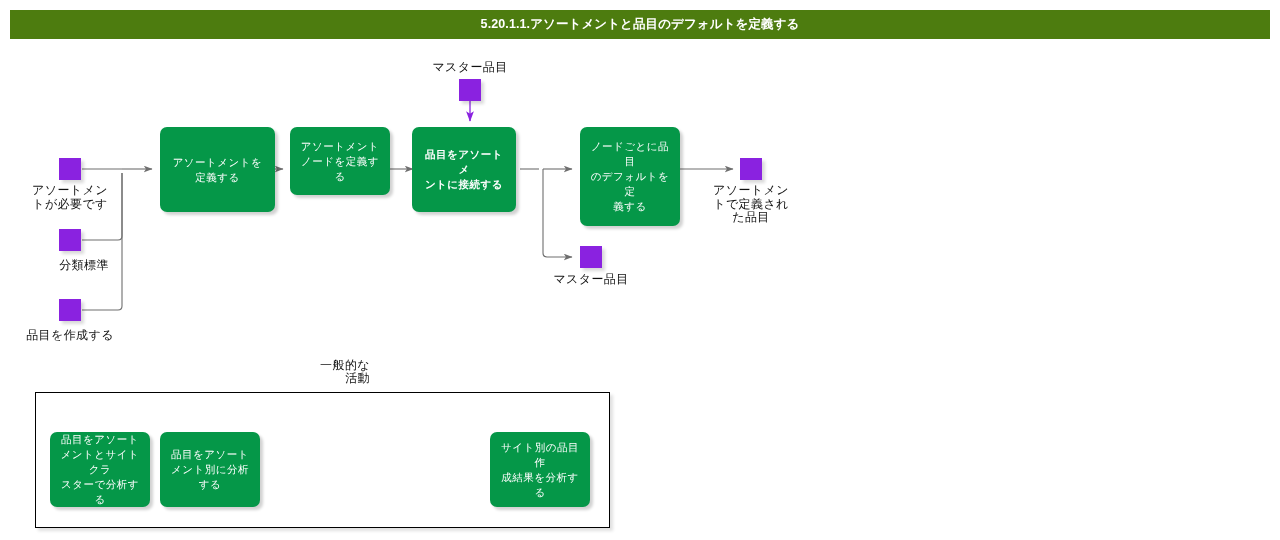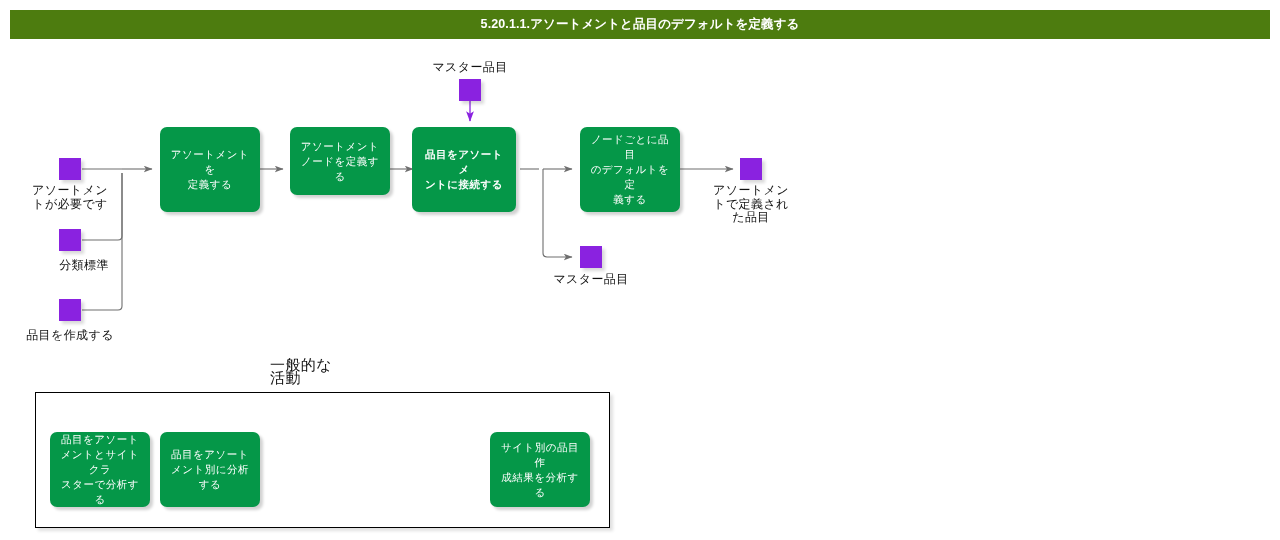--- a/index.html
+++ b/index.html
@@ -103,22 +103,22 @@
     border: 1.4px solid #000000;
     background: #ffffff;
     box-sizing: border-box;
     box-shadow: 3px 3px 3px rgba(0,0,0,0.12);
   }
   #activities-caption {
     position: absolute;
     left: 270px;
     top: 359px;
     width: 100px;
-    text-align: left;
-    font-size: 15px;
+    text-align: right;
+    font-size: 12px;
     line-height: 13px;
     color: #111111;
     letter-spacing: 0.4px;
   }
   .activity-box {
     position: absolute;
     width: 100px;
     height: 75px;
     background: #059748;
     border-radius: 7px;
@@ -189,36 +189,36 @@
 
   <div class="data-square" style="left:59px; top:229px;"></div>
   <div class="data-label" style="left:39px; top:259px; width:90px; white-space:pre-line;">分類標準</div>
 
   <div class="data-square" style="left:59px; top:299px;"></div>
   <div class="data-label" style="left:15px; top:329px; width:110px; white-space:pre-line;">品目を作成する</div>
 
   <div class="data-label" style="left:420px; top:61px; width:100px;">マスター品目</div>
   <div class="data-square" style="left:459px; top:79px;"></div>
 
-  <div class="proc-box" style="left:160px; top:127px; width:100px; height:85px;">
+  <div class="proc-box" style="left:160px; top:127px; width:115px; height:85px;">
     <span class="box-label" style="white-space:pre-line;">アソートメントを
 定義する</span>
   </div>
 
   <div class="proc-box" style="left:290px; top:127px; width:100px; height:68px;">
     <span class="box-label" style="white-space:pre-line;">アソートメント
 ノードを定義する</span>
   </div>
 
   <div class="proc-box" style="left:412px; top:127px; width:104px; height:85px;font-weight:bold;">
     <span class="box-label" style="white-space:pre-line;">品目をアソートメ
 ントに接続する</span>
   </div>
 
-  <div class="proc-box" style="left:580px; top:127px; width:100px; height:85px;">
+  <div class="proc-box" style="left:580px; top:127px; width:100px; height:99px;">
     <span class="box-label" style="white-space:pre-line;">ノードごとに品目
 のデフォルトを定
 義する</span>
   </div>
 
   <div class="data-square" style="left:580px; top:246px;"></div>
   <div class="data-label" style="left:541px; top:273px; width:100px;">マスター品目</div>
 
   <div class="data-square" style="left:740px; top:158px;"></div>
   <div class="data-label" style="left:711px; top:184px; width:80px; white-space:pre-line;">アソートメン

